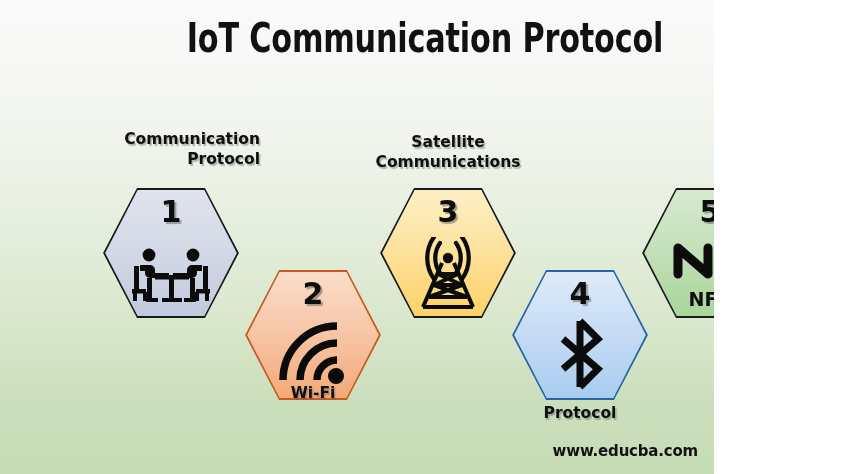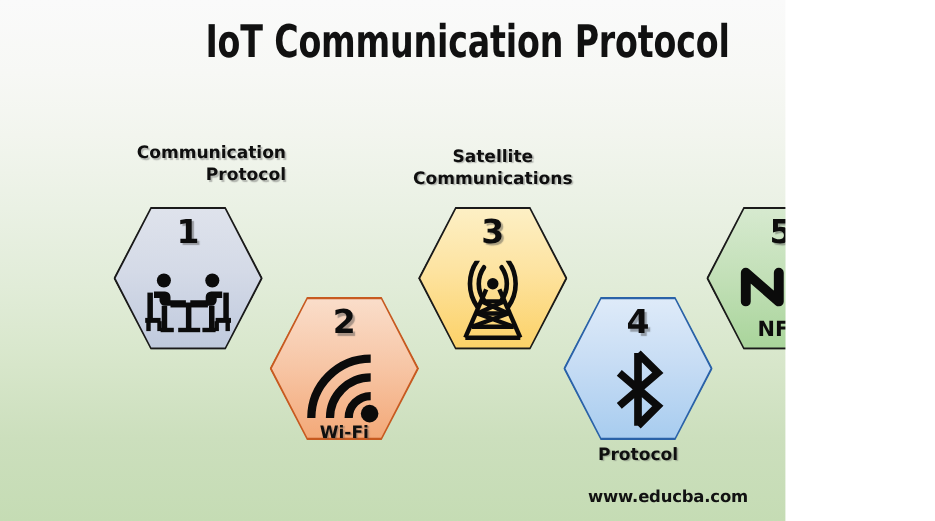--- a/index.html
+++ b/index.html
@@ -104,21 +104,21 @@
     font-size: 15.5px;
     font-weight: bold;
     line-height: 1.28;
     color: #0f0f0f;
     text-shadow: 1.5px 1.5px 1px rgba(90,90,90,0.40);
     white-space: pre-line;
   }
 
   #footer {
     position: absolute;
-    right: 34px;
+    right: 16px;
     bottom: 14px;
     font-family: "DejaVu Sans", sans-serif;
     font-size: 15px;
     font-weight: bold;
     color: #121212;
     letter-spacing: -0.2px;
   }
 
   .nfc-word {
     position: absolute;

